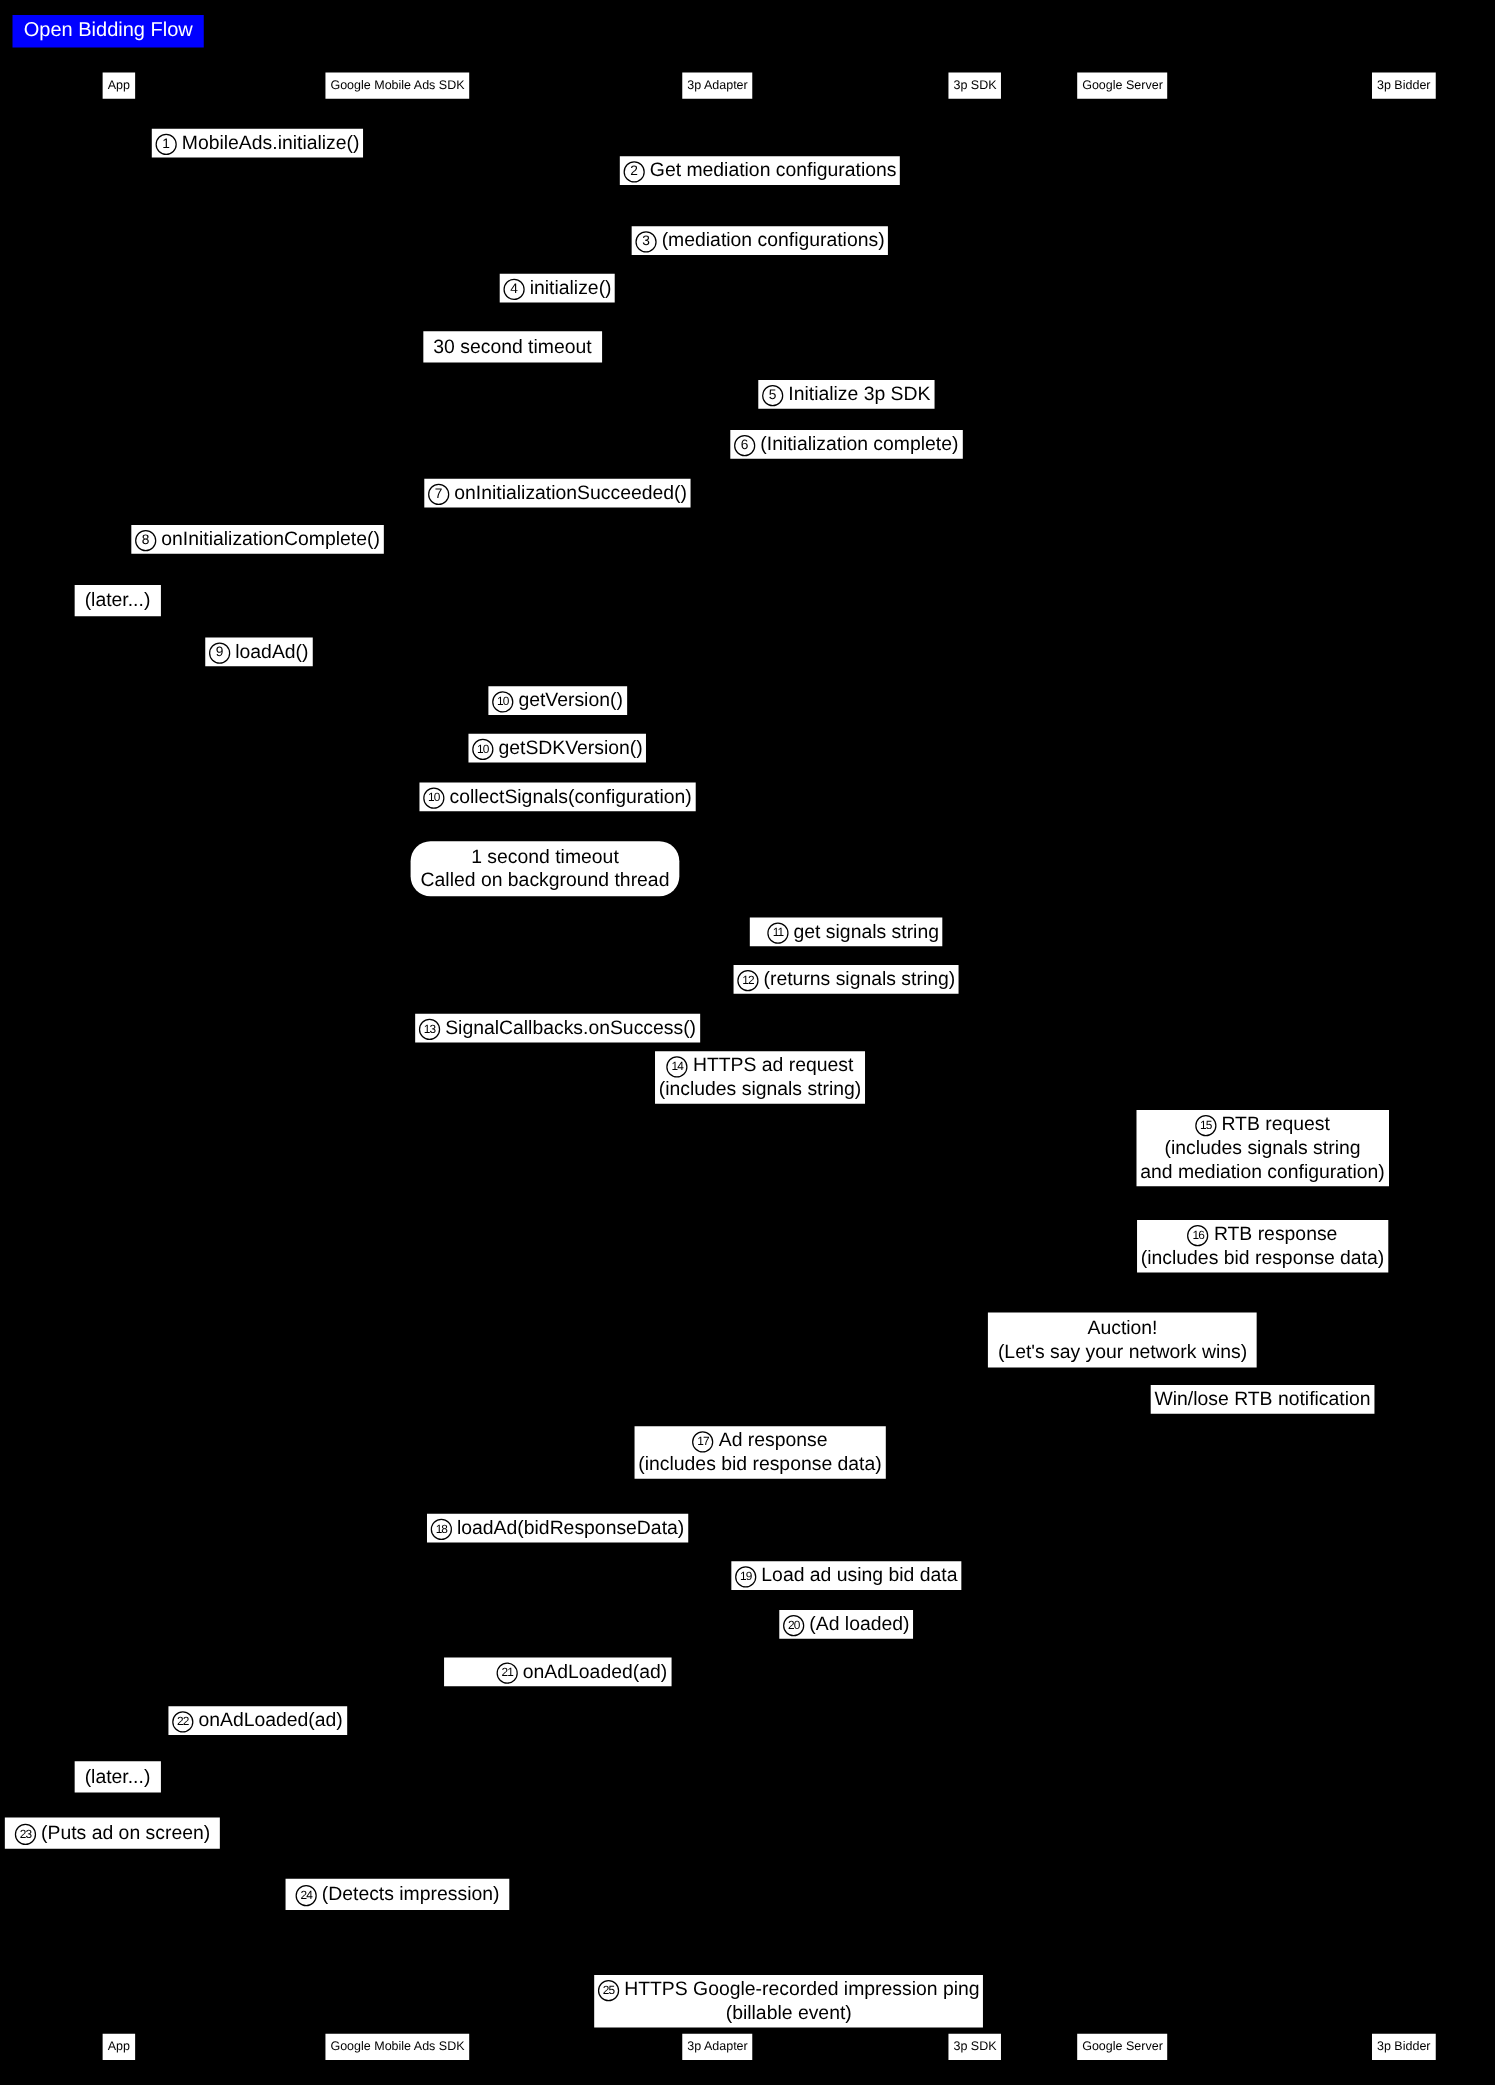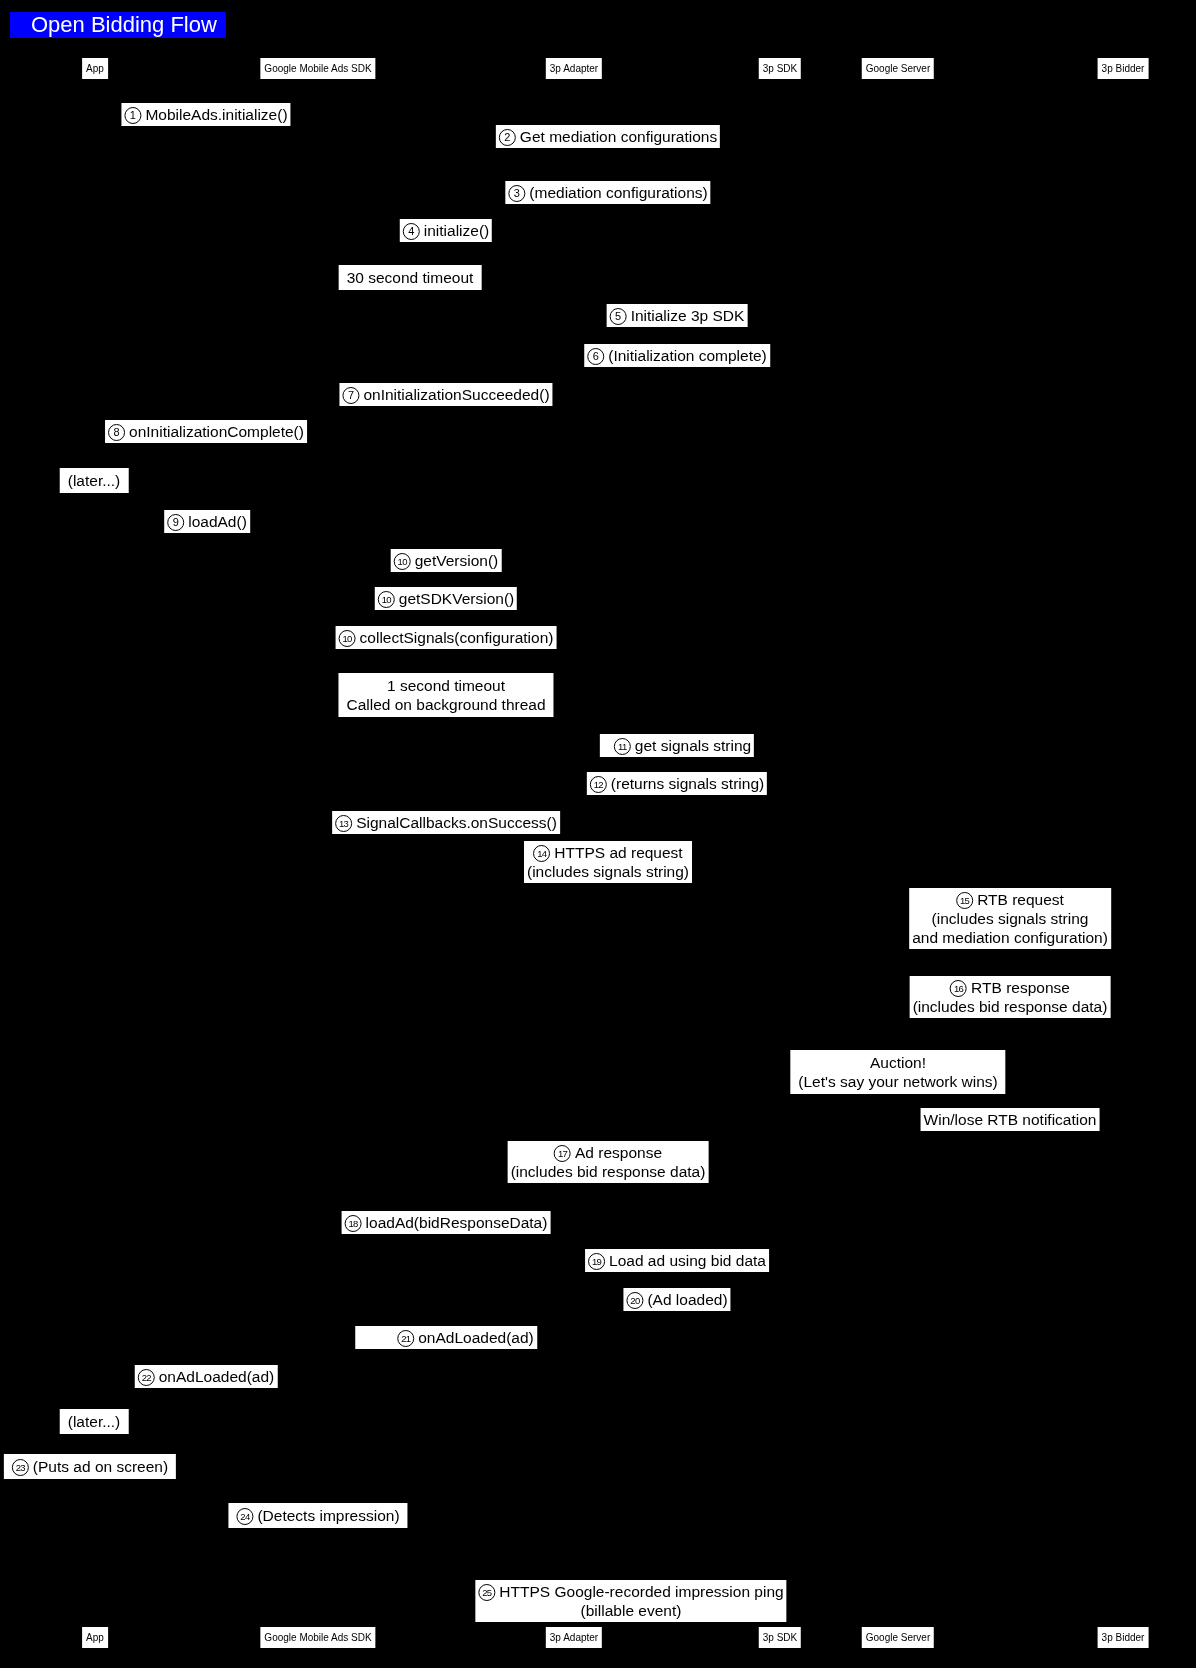--- a/index.html
+++ b/index.html
@@ -16,23 +16,23 @@
     height: 1668px;
     background: var(--page-bg);
     font-family: "Liberation Sans", sans-serif;
     overflow: hidden;
   }
   .title-badge {
     position: absolute;
     left: 10px; top: 12px;
     background: var(--title-bg);
     color: var(--title-color);
-    font-size: 22px;
+    font-size: 16px;
     line-height: 19px;
-    padding: 3px 9px 4px 21px;
+    padding: 3px 9px 4px 9px;
     white-space: nowrap;
   }
   .box {
     position: absolute;
     transform: translateX(-50%);
     background: var(--box-bg);
     color: var(--box-text);
     font-size: 15.5px;
     line-height: 19px;
     padding: 2px 3px;
@@ -118,21 +118,21 @@
     </div>
     <div class="box" style="left: 446px; top: 549px;">
       <div class="line"><span class="num two">10</span><span>getVersion()</span></div>
     </div>
     <div class="box" style="left: 446px; top: 587px;">
       <div class="line"><span class="num two">10</span><span>getSDKVersion()</span></div>
     </div>
     <div class="box" style="left: 446px; top: 626px;">
       <div class="line"><span class="num two">10</span><span>collectSignals(configuration)</span></div>
     </div>
-    <div class="box note" style="left: 446px; top: 673px;">
+    <div class="box note" style="left: 436px; top: 673px; border-radius: 16px;">
       <div class="line"><span>1 second timeout</span></div>
       <div class="line"><span>Called on background thread</span></div>
     </div>
     <div class="box" style="left: 677px; top: 734px; padding-left: 14px;">
       <div class="line"><span class="num two">11</span><span>get signals string</span></div>
     </div>
     <div class="box" style="left: 677px; top: 772px;">
       <div class="line"><span class="num two">12</span><span>(returns signals string)</span></div>
     </div>
     <div class="box" style="left: 446px; top: 811px;">

